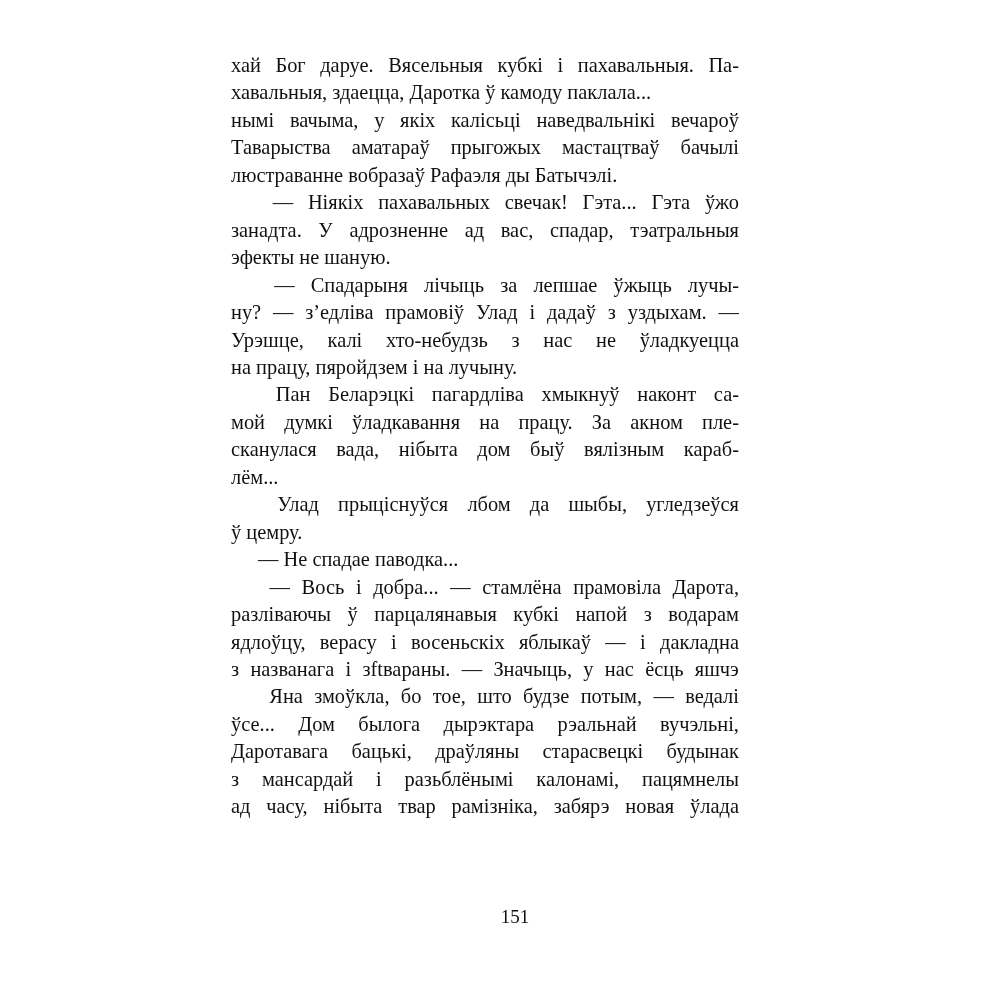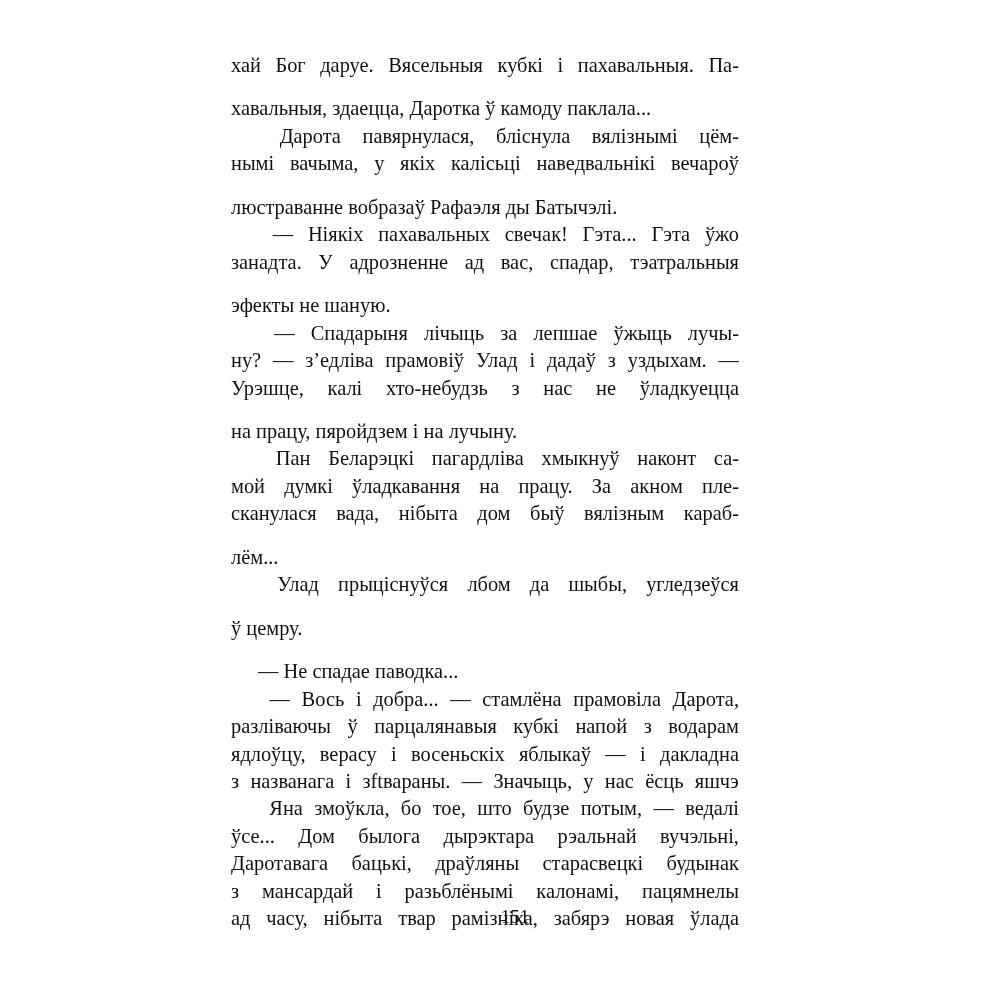--- a/index.html
+++ b/index.html
@@ -44,21 +44,20 @@
     text-align: justify;
     text-align-last: justify;
     white-space: nowrap;
     letter-spacing: 0px;
     word-spacing: 0px;
   }
   
   .line.last {
     text-align: center;
     text-align-last: left;
-    margin-top: 16px;
   }
   
   .line {
     display: flex;
     flex-direction: row;
     justify-content: space-between;
     white-space: pre;
   }
   .line.last {
     justify-content: flex-start;
@@ -92,22 +91,22 @@
 <body>
 
 <div id="page">
 
   <div id="text-block">
       <p class="para">
         <span class="line"><span class="w">хай</span><span class="w">Бог</span><span class="w">даруе.</span><span class="w">Вясельныя</span><span class="w">кубкі</span><span class="w">і</span><span class="w">пахавальныя.</span><span class="w">Па-</span></span>
         <span class="line last"><span class="w">хавальныя, </span><span class="w">здаецца, </span><span class="w">Даротка </span><span class="w">ў </span><span class="w">камоду </span><span class="w">паклала...</span></span>
       </p>
       <p class="para">
-        <span class="line"><span class="indent"></span><span class="w">Дарота</span><span class="w">павярнулася,</span><span class="w">бліснула</span><span class="w">вялізнымі</span><span class="w">цём-</span></span>
         <span class="line"><span class="w">нымі</span><span class="w">вачыма,</span><span class="w">у</span><span class="w">якіх</span><span class="w">калісьці</span><span class="w">наведвальнікі</span><span class="w">вечароў</span></span>
+        <span class="line"><span class="w">Таварыства</span><span class="w">аматараў</span><span class="w">прыгожых</span><span class="w">мастацтваў</span><span class="w">бачылі</span></span>
         <span class="line last"><span class="w">люстраванне </span><span class="w">вобразаў </span><span class="w">Рафаэля </span><span class="w">ды </span><span class="w">Батычэлі.</span></span>
       </p>
       <p class="para">
         <span class="line"><span class="indent"></span><span class="w">—</span><span class="w">Ніякіх</span><span class="w">пахавальных</span><span class="w">свечак!</span><span class="w">Гэта...</span><span class="w">Гэта</span><span class="w">ўжо</span></span>
         <span class="line"><span class="w">занадта.</span><span class="w">У</span><span class="w">адрозненне</span><span class="w">ад</span><span class="w">вас,</span><span class="w">спадар,</span><span class="w">тэатральныя</span></span>
         <span class="line last"><span class="w">эфекты </span><span class="w">не </span><span class="w">шаную.</span></span>
       </p>
       <p class="para">
         <span class="line"><span class="indent"></span><span class="w">—</span><span class="w">Спадарыня</span><span class="w">лічыць</span><span class="w">за</span><span class="w">лепшае</span><span class="w">ўжыць</span><span class="w">лучы-</span></span>
         <span class="line"><span class="w">ну?</span><span class="w">—</span><span class="w">з’едліва</span><span class="w">прамовіў</span><span class="w">Улад</span><span class="w">і</span><span class="w">дадаў</span><span class="w">з</span><span class="w">уздыхам.</span><span class="w">—</span></span>

